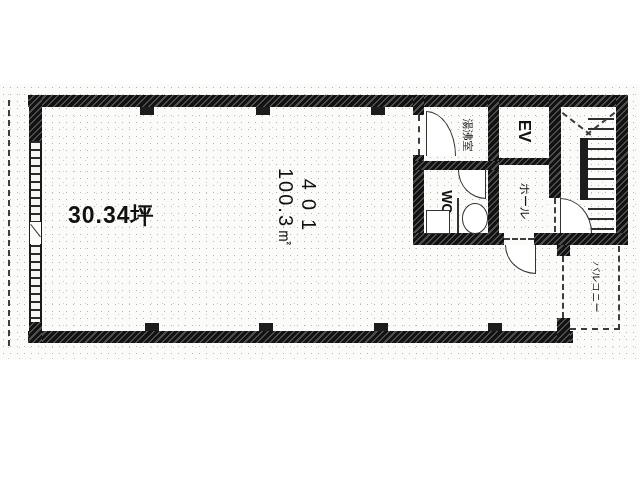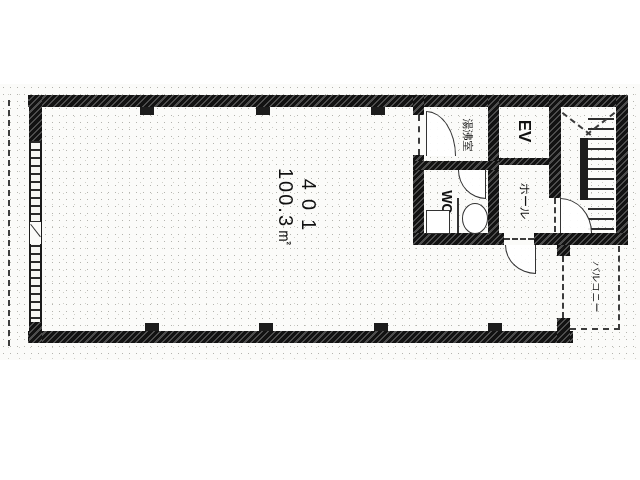--- a/index.html
+++ b/index.html
@@ -97,20 +97,21 @@
   <div class="abs open-gap" style="left:549px;top:198px;width:12px;height:34px;"></div>
   <div class="abs dashv" style="left:554px;top:198px;width:0;height:34px;"></div>
   <div class="abs arc arc-tr" style="left:560px;top:198px;width:30px;height:34px;"></div>
 
   <div class="abs open-gap" style="left:557px;top:256px;width:13px;height:62px;"></div>
   <div class="abs dashv" style="left:562px;top:256px;width:0;height:62px;"></div>
 
   <div class="abs" style="left:570px;top:246px;width:48px;height:82px;border-right:2px dashed #3c3c3c;border-bottom:2px dashed #3c3c3c;"></div>
   <div class="abs vtext lbl" style="left:582px;top:252px;width:28px;height:70px;font-size:10px;">バルコニー</div>
 
+  <div class="abs room-label" style="left:68px;top:200px;">30.34坪</div>
   <div class="abs vtext unit" style="left:237px;top:181px;width:120px;height:56px;">
     <div>
       <span class="l1">401</span>
       <span class="l2">100.3㎡</span>
     </div>
   </div>
 
 </div>
 
 </body></html>

